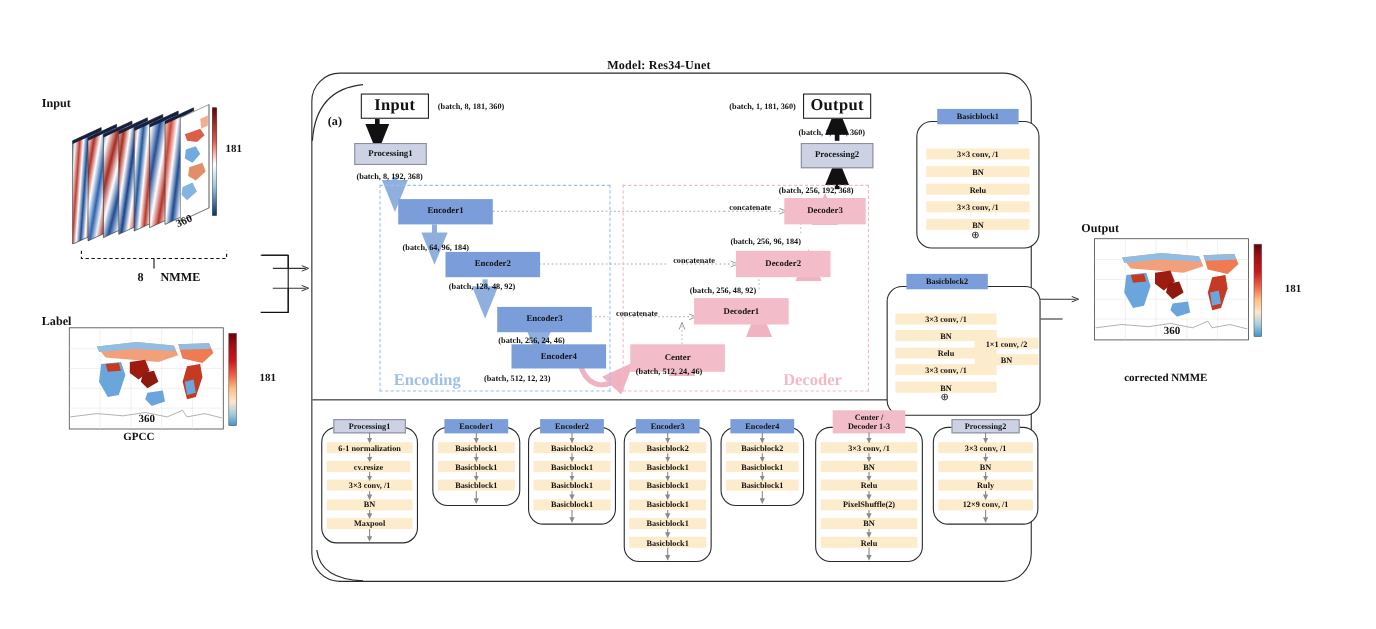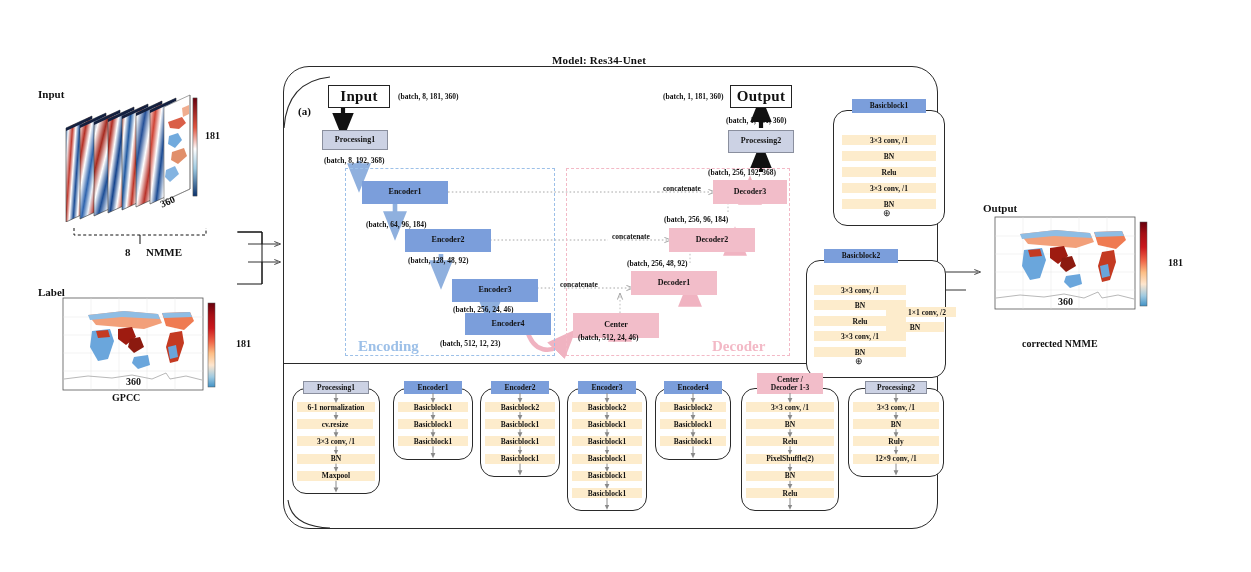--- a/index.html
+++ b/index.html
@@ -453,21 +453,21 @@
 <div class="abs row" style="left:842px;top:199px;width:94px;height:10px;">BN</div>
 <div class="abs" style="left:883px;top:208px;font-size:9px;">⊕</div>
 
 <div class="abs card" style="left:806px;top:260px;width:140px;height:118px;"></div>
 <div class="abs box box-enc cardhdr" style="left:824px;top:249px;width:74px;height:14px;">Basicblock2</div>
 <div class="abs row" style="left:814px;top:285px;width:92px;height:10px;">3×3 conv, /1</div>
 <div class="abs row" style="left:814px;top:300px;width:92px;height:10px;">BN</div>
 <div class="abs row" style="left:814px;top:316px;width:92px;height:10px;">Relu</div>
 <div class="abs row" style="left:814px;top:331px;width:92px;height:10px;">3×3 conv, /1</div>
 <div class="abs row" style="left:814px;top:347px;width:92px;height:10px;">BN</div>
-<div class="abs row" style="left:886px;top:307px;width:58px;height:10px;padding-left:12px;">1×1 conv, /2</div>
+<div class="abs row" style="left:886px;top:307px;width:58px;height:10px;">1×1 conv, /2</div>
 <div class="abs row" style="left:886px;top:322px;width:58px;height:10px;">BN</div>
 <div class="abs" style="left:855px;top:356px;font-size:9px;">⊕</div>
 
 <div id="detail-host">
     <div class="abs card" style="left: 292px; top: 388px; width: 88px; height: 106px;"></div>
     <div class="abs box cardhdr box-proc" style="left: 303px; top: 381px; width: 66px; height: 13px; white-space: pre-line;">Processing1</div>
     <div class="abs row" style="left: 297px; top: 402px; width: 78px; height: 10px;">6-1 normalization</div>
     <div class="abs row" style="left: 297px; top: 419.2px; width: 76px; height: 10px;">cv.resize</div>
     <div class="abs row" style="left: 297px; top: 436.4px; width: 78px; height: 10px;">3×3 conv, /1</div>
     <div class="abs row" style="left: 297px; top: 453.6px; width: 78px; height: 10px;">BN</div>

